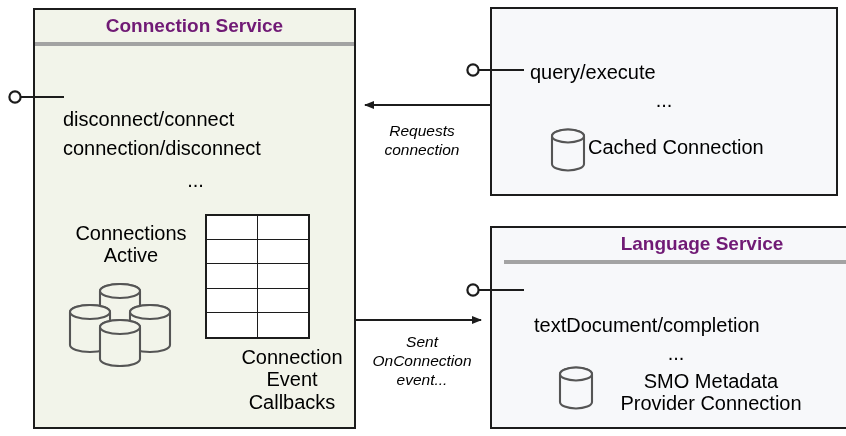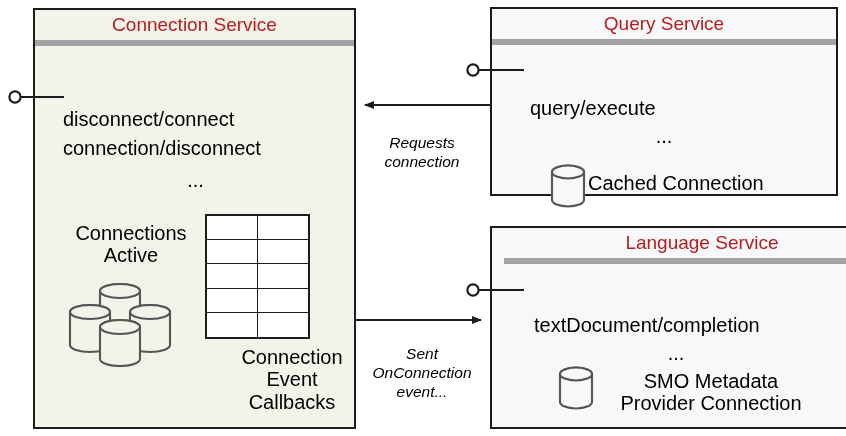--- a/index.html
+++ b/index.html
@@ -22,24 +22,24 @@
   
   .component {
     position: absolute;
     box-sizing: border-box;
     border: 2px solid #1c1c1c;
     display: flex;
     flex-direction: column;
   }
   .comp-header {
     box-sizing: border-box;
-    border-bottom: 6px solid #a3a3a3;
+    border-bottom: 4px solid #a3a3a3;
     text-align: center;
-    font-weight: normal;
-    color: #b91c1c;
+    font-weight: bold;
+    color: #701a75;
     display: flex;
     align-items: center;
     justify-content: center;
   }
   .comp-body {
     position: relative;
     flex: 1 1 auto;
   }
 
   #connection-service {
@@ -160,21 +160,20 @@
     pointer-events: none;
   }
 
   .edge-label {
     position: absolute;
     font-style: italic;
     font-size: 15.5px;
     color: #000000;
     text-align: center;
     line-height: 1.22;
-    margin-top: 12px;
   }
   #edge-label-requests { left: 358px; top: 122px; width: 128px; }
   #edge-label-sent     { left: 358px; top: 333px; width: 128px; }
 
   
   #db-cluster {
     position: absolute;
     left: 22px;
     top: 233px;
     width: 132px;
@@ -261,21 +260,20 @@
       <div class="label-text" id="cs-table-label">
         <div>Connection</div>
         <div>Event</div>
         <div>Callbacks</div>
       </div>
 
     </div>
   </div>
 
   <div class="component" id="query-service">
-    <div class="comp-header">Query Service</div>
     <div class="comp-body">
 
       <div class="api-line" id="qs-execute">query/execute</div>
 
       <div class="ellipsis-line" id="qs-ellipsis">...</div>
 
       <svg style="position:absolute; left:56px; top:117px; width:40px; height:48px;" viewBox="0 0 40 48" xmlns="http://www.w3.org/2000/svg">
         <g fill="#f7f8fa" stroke="#555555" stroke-width="2.1">
           <path d="M4,10 a16,6.5 0 0 1 32,0 L36,38 a16,6.5 0 0 1 -32,0 z"></path>
           <ellipse cx="20" cy="10" rx="16" ry="6.5"></ellipse>

